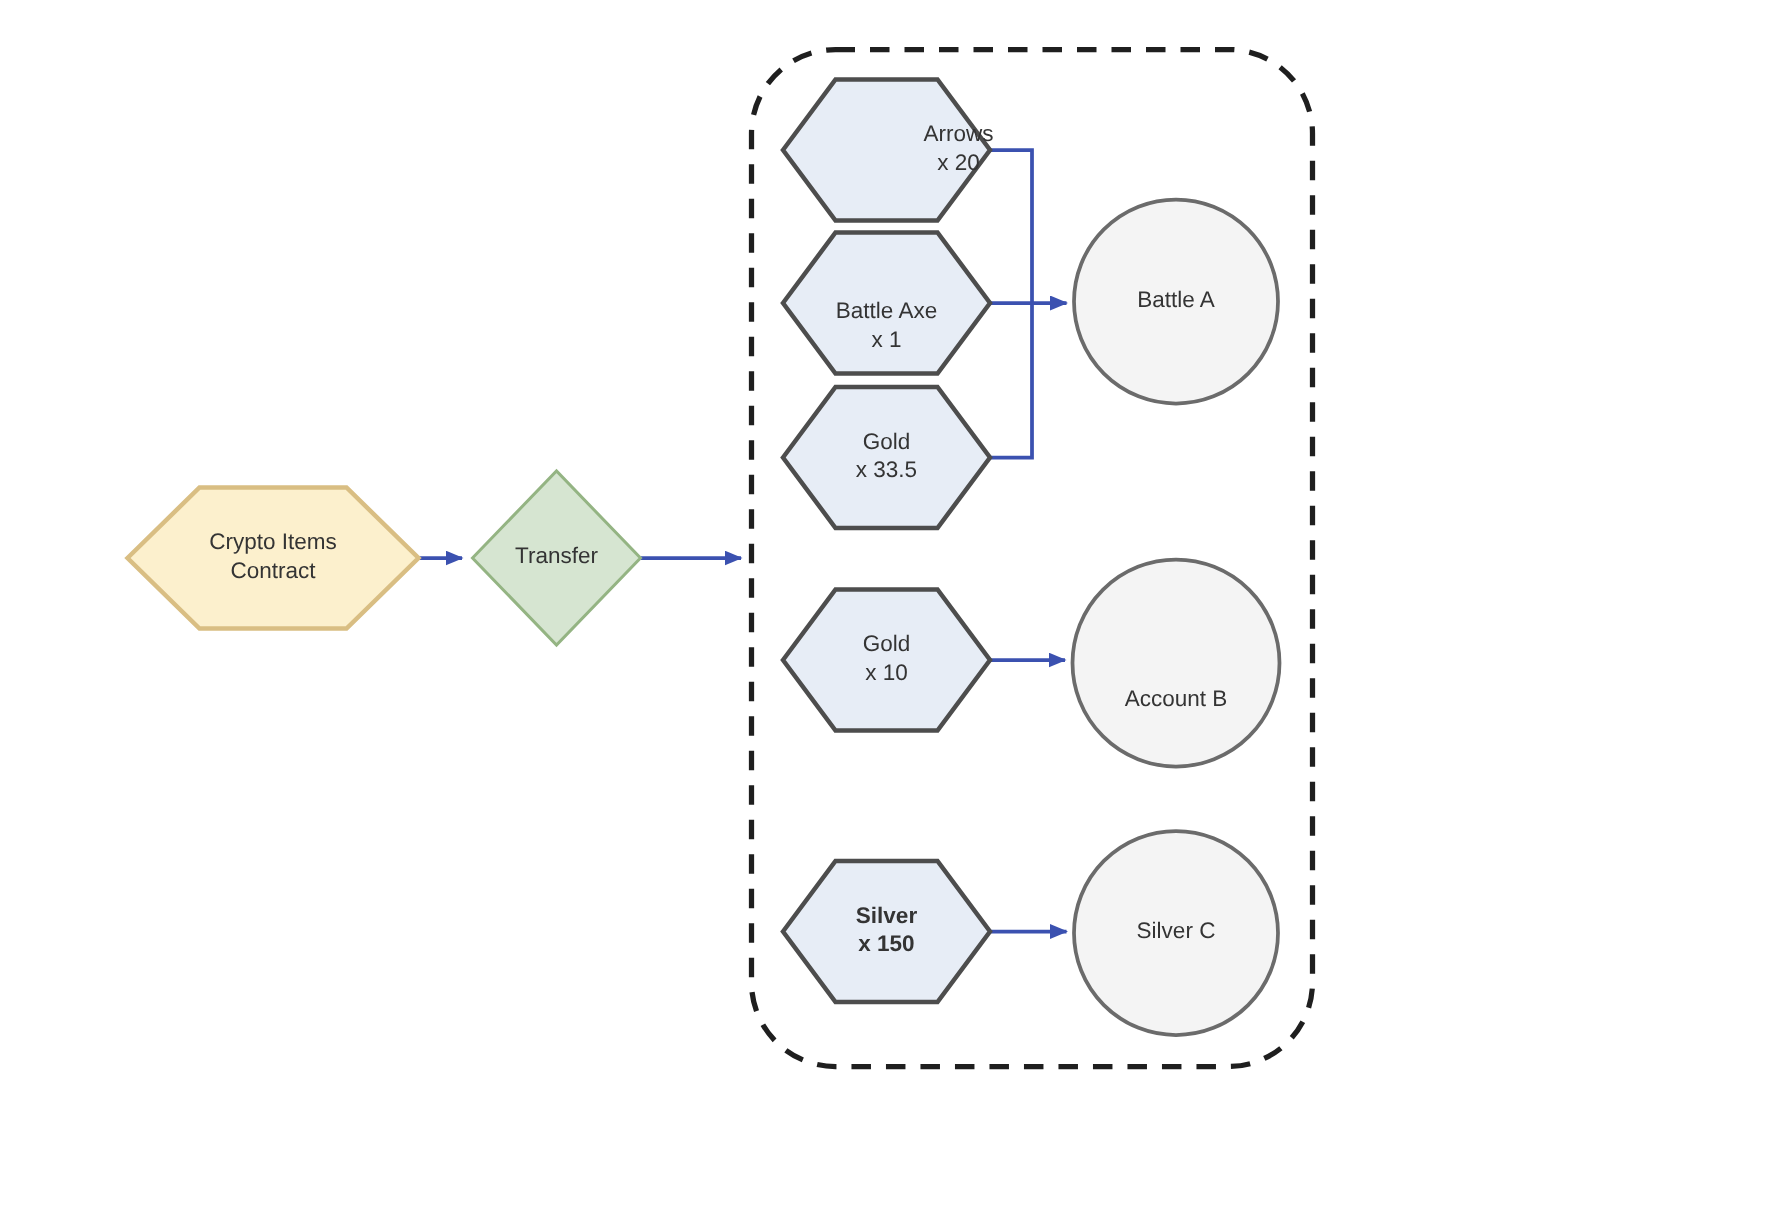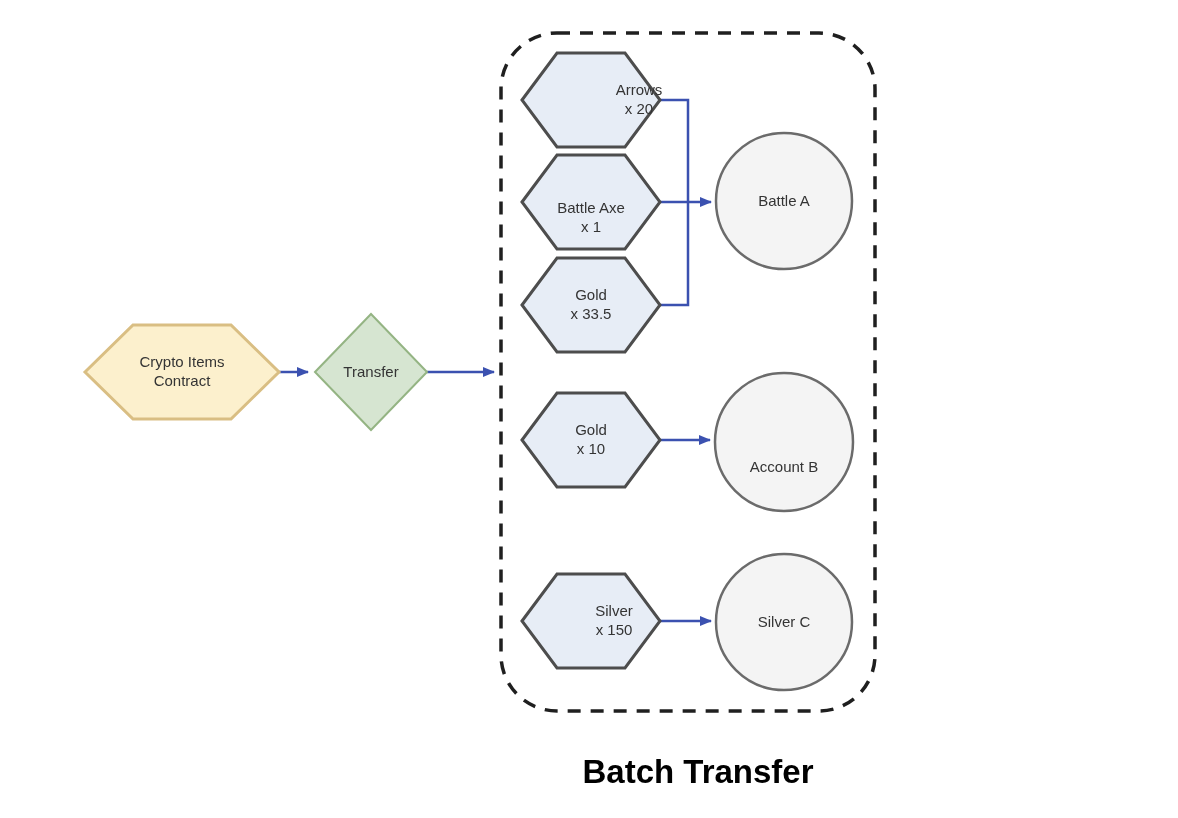--- a/index.html
+++ b/index.html
@@ -76,21 +76,20 @@
   <div class="label" style="left:371px;top:372px;text-align:center;">Transfer</div>
 
   <div class="label" style="left:591px;top:100px;margin-left:48px;">Arrows
 x 20</div>
   <div class="label" style="left:591px;top:218px;">Battle Axe
 x 1</div>
   <div class="label" style="left:591px;top:305px;">Gold
 x 33.5</div>
   <div class="label" style="left:591px;top:440px;">Gold
 x 10</div>
-  <div class="label" style="left:614px;top:621px;">Silver
+  <div class="label" style="left:591px;top:621px;font-weight:bold;">Silver
 x 150</div>
 
   <div class="label" style="left:784px;top:201px;">Battle A</div>
   <div class="label" style="left:784px;top:442px;margin-top:25px;">Account B</div>
   <div class="label" style="left:784px;top:622px;">Silver C</div>
 
-  <div class="title" style="left:698px;top:772px;">Batch Transfer</div>
 </div>
 
 </body></html>

